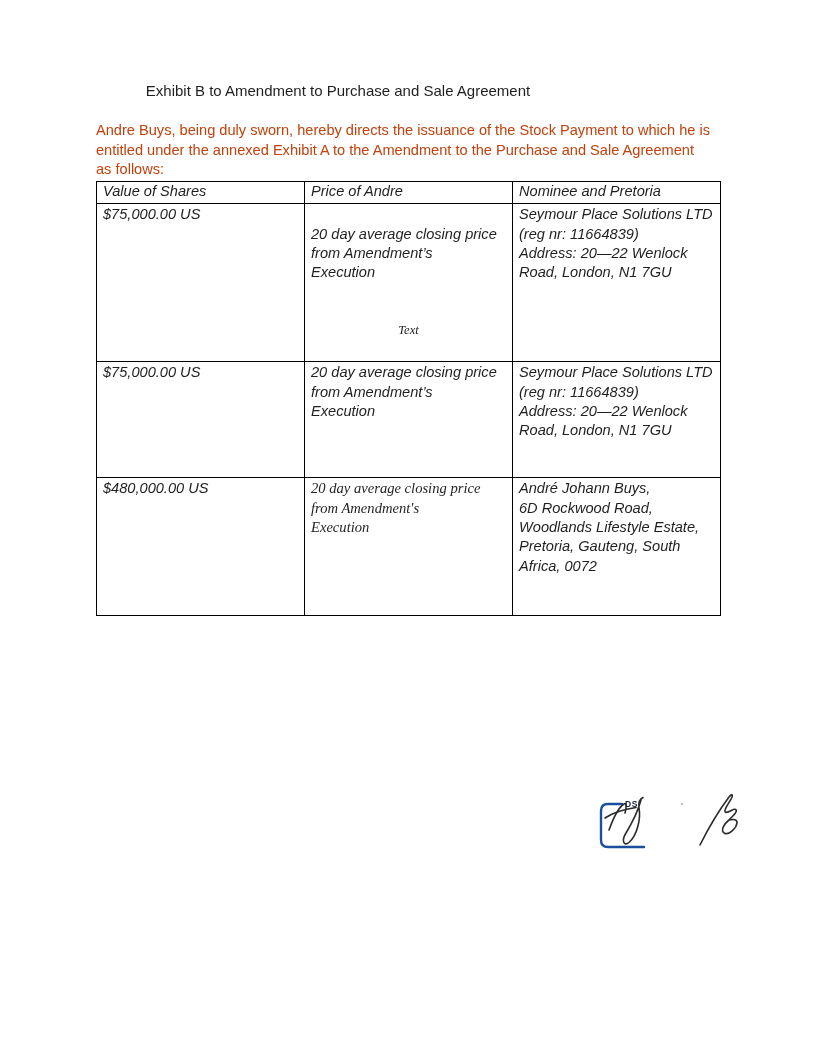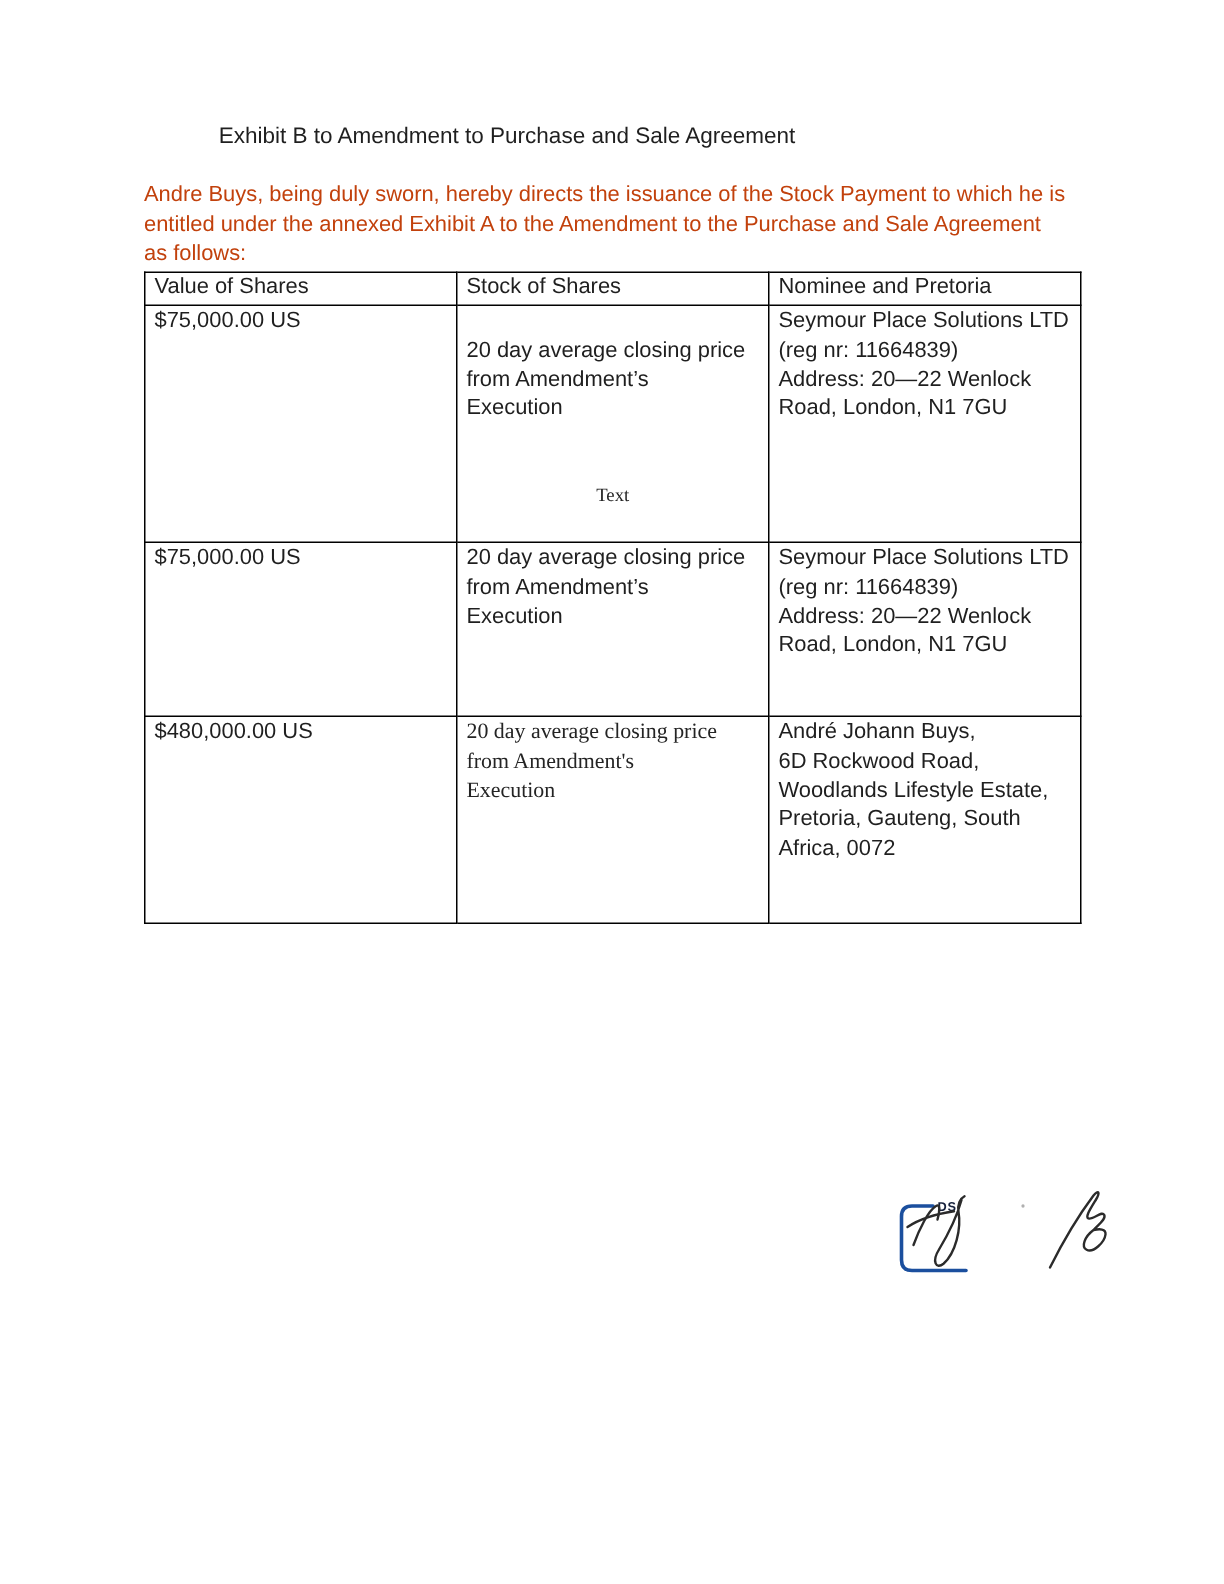--- a/index.html
+++ b/index.html
@@ -42,20 +42,21 @@
   table.shares th, table.shares td {
     border: 1.5px solid #000;
     vertical-align: top;
     text-align: left;
     padding: 1px 6px 2px 6px;
     font-size: 14.6px;
     line-height: 19.3px;
     font-weight: normal;
     white-space: pre-line;
     overflow: hidden;
+    font-style: italic;
   }
   table.shares th { height: 17px; padding-top: 0; white-space: nowrap; }
   td.row-h1 { height: 72px; }
   td.row-h2 { height: 112px; }
   td.row-h3 { height: 134px; }
 
   .serif-cell {
     font-family: "Liberation Serif", "DejaVu Serif", serif;
     font-size: 14.8px;
     line-height: 18.6px;
@@ -97,21 +98,21 @@
 
   <table class="shares">
     <colgroup>
         <col>
         <col>
         <col>
       </colgroup>
     <thead>
       <tr>
         <th>Value of Shares</th>
-        <th>Stock of Shares</th>
+        <th>Price of Andre</th>
         <th>Nominee and Pretoria</th>
       </tr>
     </thead>
     <tbody>
       <tr>
         <td class="row-h1">$75,000.00 US</td>
         <td class="row-h1">
           <div>20 day average closing price
 from Amendment’s
 Execution</div>

